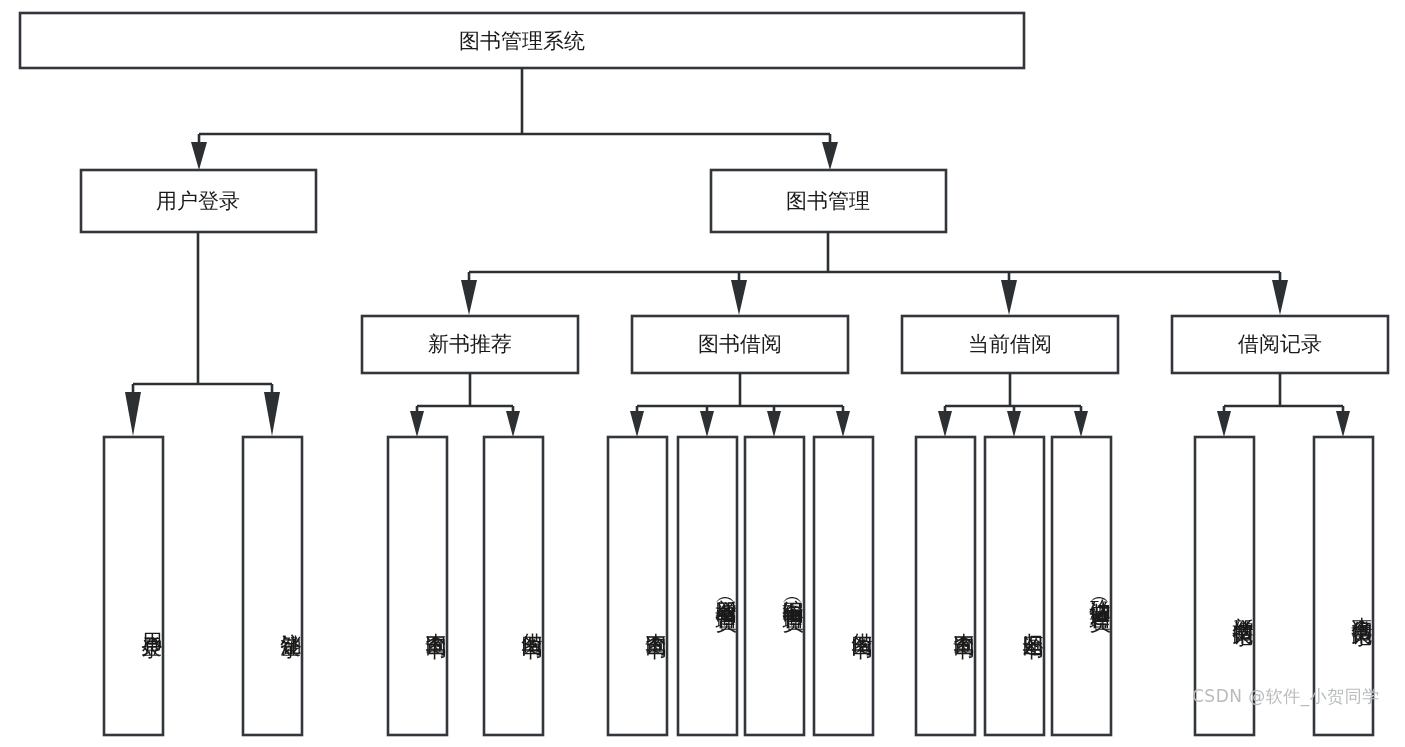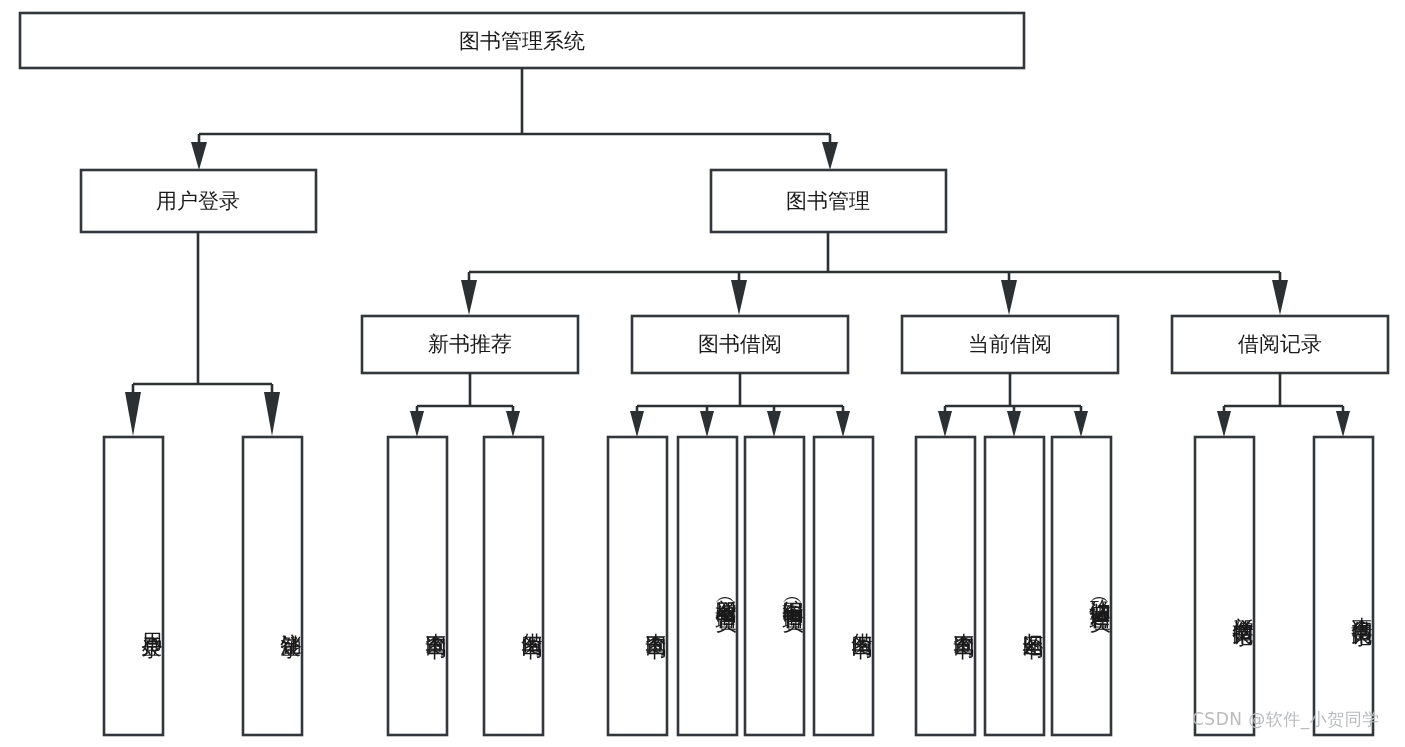--- a/index.html
+++ b/index.html
@@ -206,15 +206,15 @@
   <div class="label-vertical" style="left:745px; top:447px; width:59px; height:288px;">编辑图书（管理员）</div>
   <div class="label-vertical" style="left:814px; top:505px; width:59px; height:230px;">借阅图书</div>
 
   <div class="label-vertical" style="left:916px; top:505px; width:59px; height:230px;">查询图书</div>
   <div class="label-vertical" style="left:985px; top:505px; width:59px; height:230px;">归还图书</div>
   <div class="label-vertical" style="left:1052px; top:447px; width:59px; height:288px;">确认归还（管理员）</div>
 
   <div class="label-vertical" style="left:1195px; top:477px; width:59px; height:258px;">新增借阅记录</div>
   <div class="label-vertical" style="left:1314px; top:477px; width:59px; height:258px;">查询借阅记录</div>
 
-  <div class="watermark" style="left:1192px; top:708px;">CSDN @软件_小贺同学</div>
+  <div class="watermark" style="left:1192px; top:685px;">CSDN @软件_小贺同学</div>
 
 </div>
 
 </body></html>

